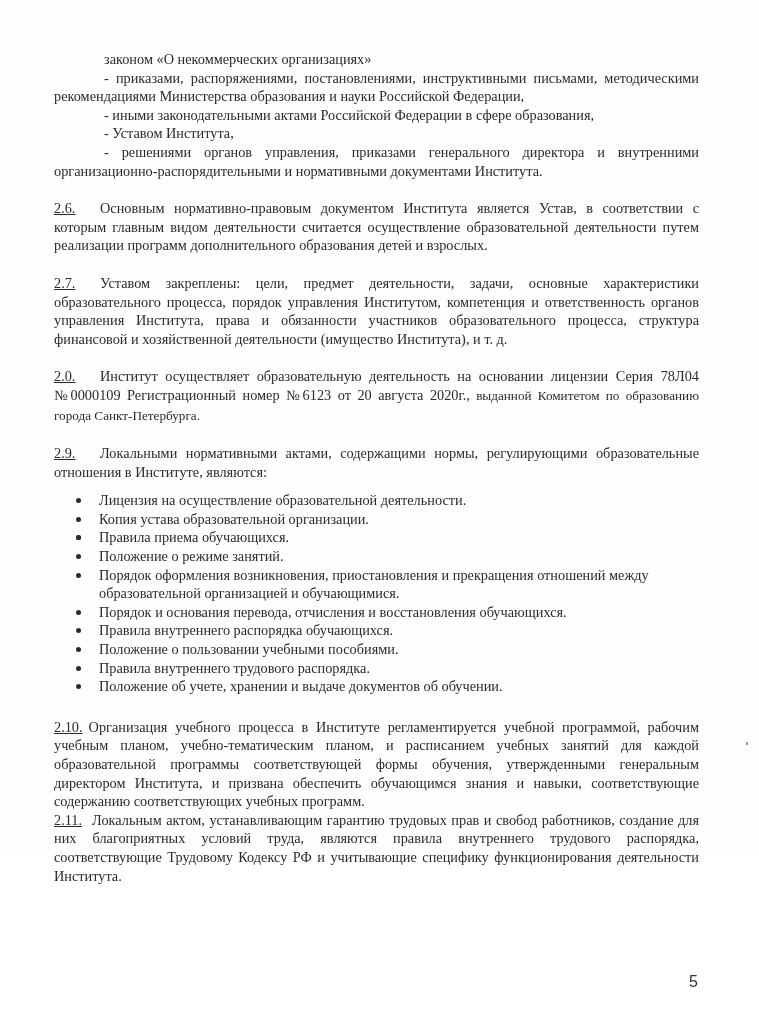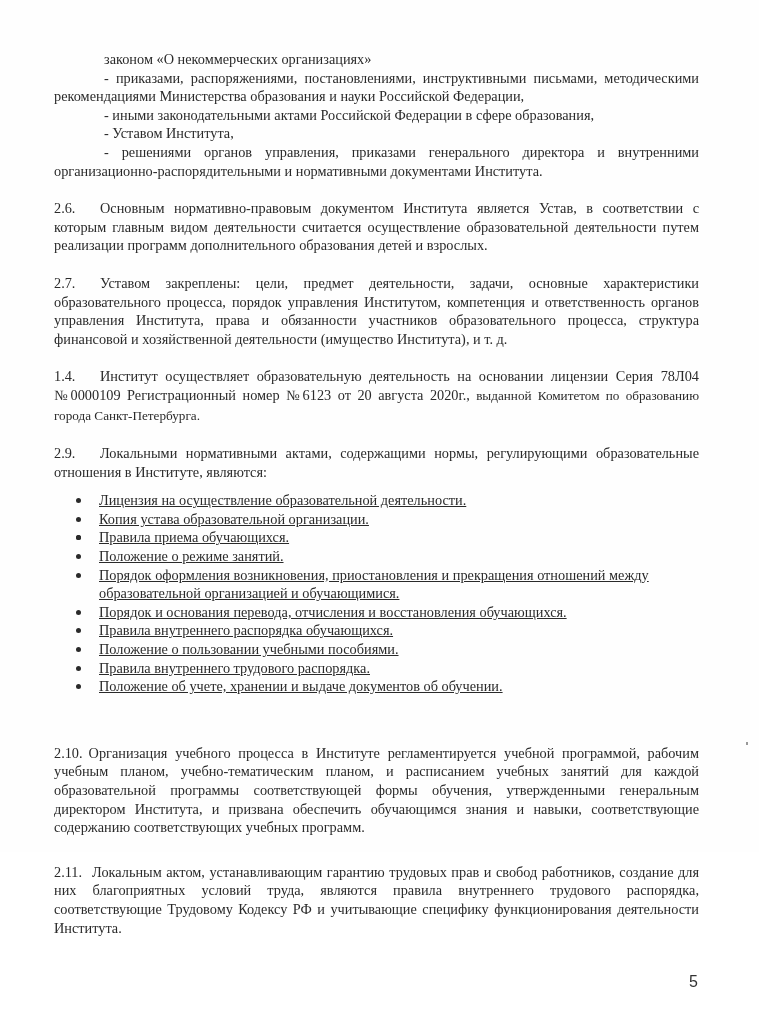--- a/index.html
+++ b/index.html
@@ -9,23 +9,23 @@
     background: #fefefe;
     font-family: "Liberation Serif", serif;
     color: #2a2a2a;
     font-size: 14.3px;
     line-height: 18.6px;
   }
   .content { position: absolute; left: 54px; top: 50px; width: 645px; }
   p { margin: 0; text-align: justify; }
   .indent { text-indent: 50px; }
   .gap { height: 19px; }
-  .sec-num { display: inline-block; width: 46px; text-indent: 0; }
-  .sec-num.wide { width: 44px; margin-top: 26px; }
-  ul.list { list-style: none; margin: 10px 0 0 0; padding: 0; text-decoration: underline; }
+  .sec-num { display: inline-block; width: 46px; text-indent: 0; text-decoration: underline; }
+  .sec-num.wide { width: 44px; }
+  ul.list { list-style: none; margin: 10px 0 0 0; padding: 0; }
   ul.list li { position: relative; padding-left: 45px; margin: 0; line-height: 18.6px; padding-right: 20px; }
   ul.list li .bullet {
     position: absolute; left: 22px; top: 7px; width: 5px; height: 5px; border-radius: 50%; background: #2a2a2a;
   }
   .small { font-size: 13.2px; }
   .page-number {
     position: absolute; left: 689px; top: 973px;
     font-family: "Liberation Sans", sans-serif; font-size: 16px; color: #333;
   }
   .speck { position: absolute; width: 2px; height: 3px; background: #999; }
@@ -50,21 +50,21 @@
 
     <div class="gap"></div>
 
     <p>
       <span class="sec-num">2.7.</span><span>Уставом закреплены: цели, предмет деятельности, задачи, основные характеристики образовательного процесса, порядок управления Институтом, компетенция и ответственность органов управления Института, права и обязанности участников образовательного процесса, структура финансовой и хозяйственной деятельности (имущество Института), и т. д.</span>
     </p>
 
     <div class="gap"></div>
 
     <p>
-      <span class="sec-num">1.4.</span><span>Институт осуществляет образовательную деятельность на основании лицензии Серия 78Л04 №0000109 Регистрационный номер №6123 от 20 августа  2020г.,</span><span class="small"> выданной Комитетом по образованию города Санкт-Петербурга.</span>
+      <span class="sec-num">2.0.</span><span>Институт осуществляет образовательную деятельность на основании лицензии Серия 78Л04 №0000109 Регистрационный номер №6123 от 20 августа  2020г.,</span><span class="small"> выданной Комитетом по образованию города Санкт-Петербурга.</span>
     </p>
 
     <div class="gap"></div>
 
     <p>
       <span class="sec-num">2.9.</span><span>Локальными нормативными актами, содержащими нормы, регулирующими образовательные отношения в Институте, являются:</span>
     </p>
 
     <ul class="list">
       <li><span class="bullet"></span><span>Лицензия на осуществление образовательной деятельности.</span></li>

